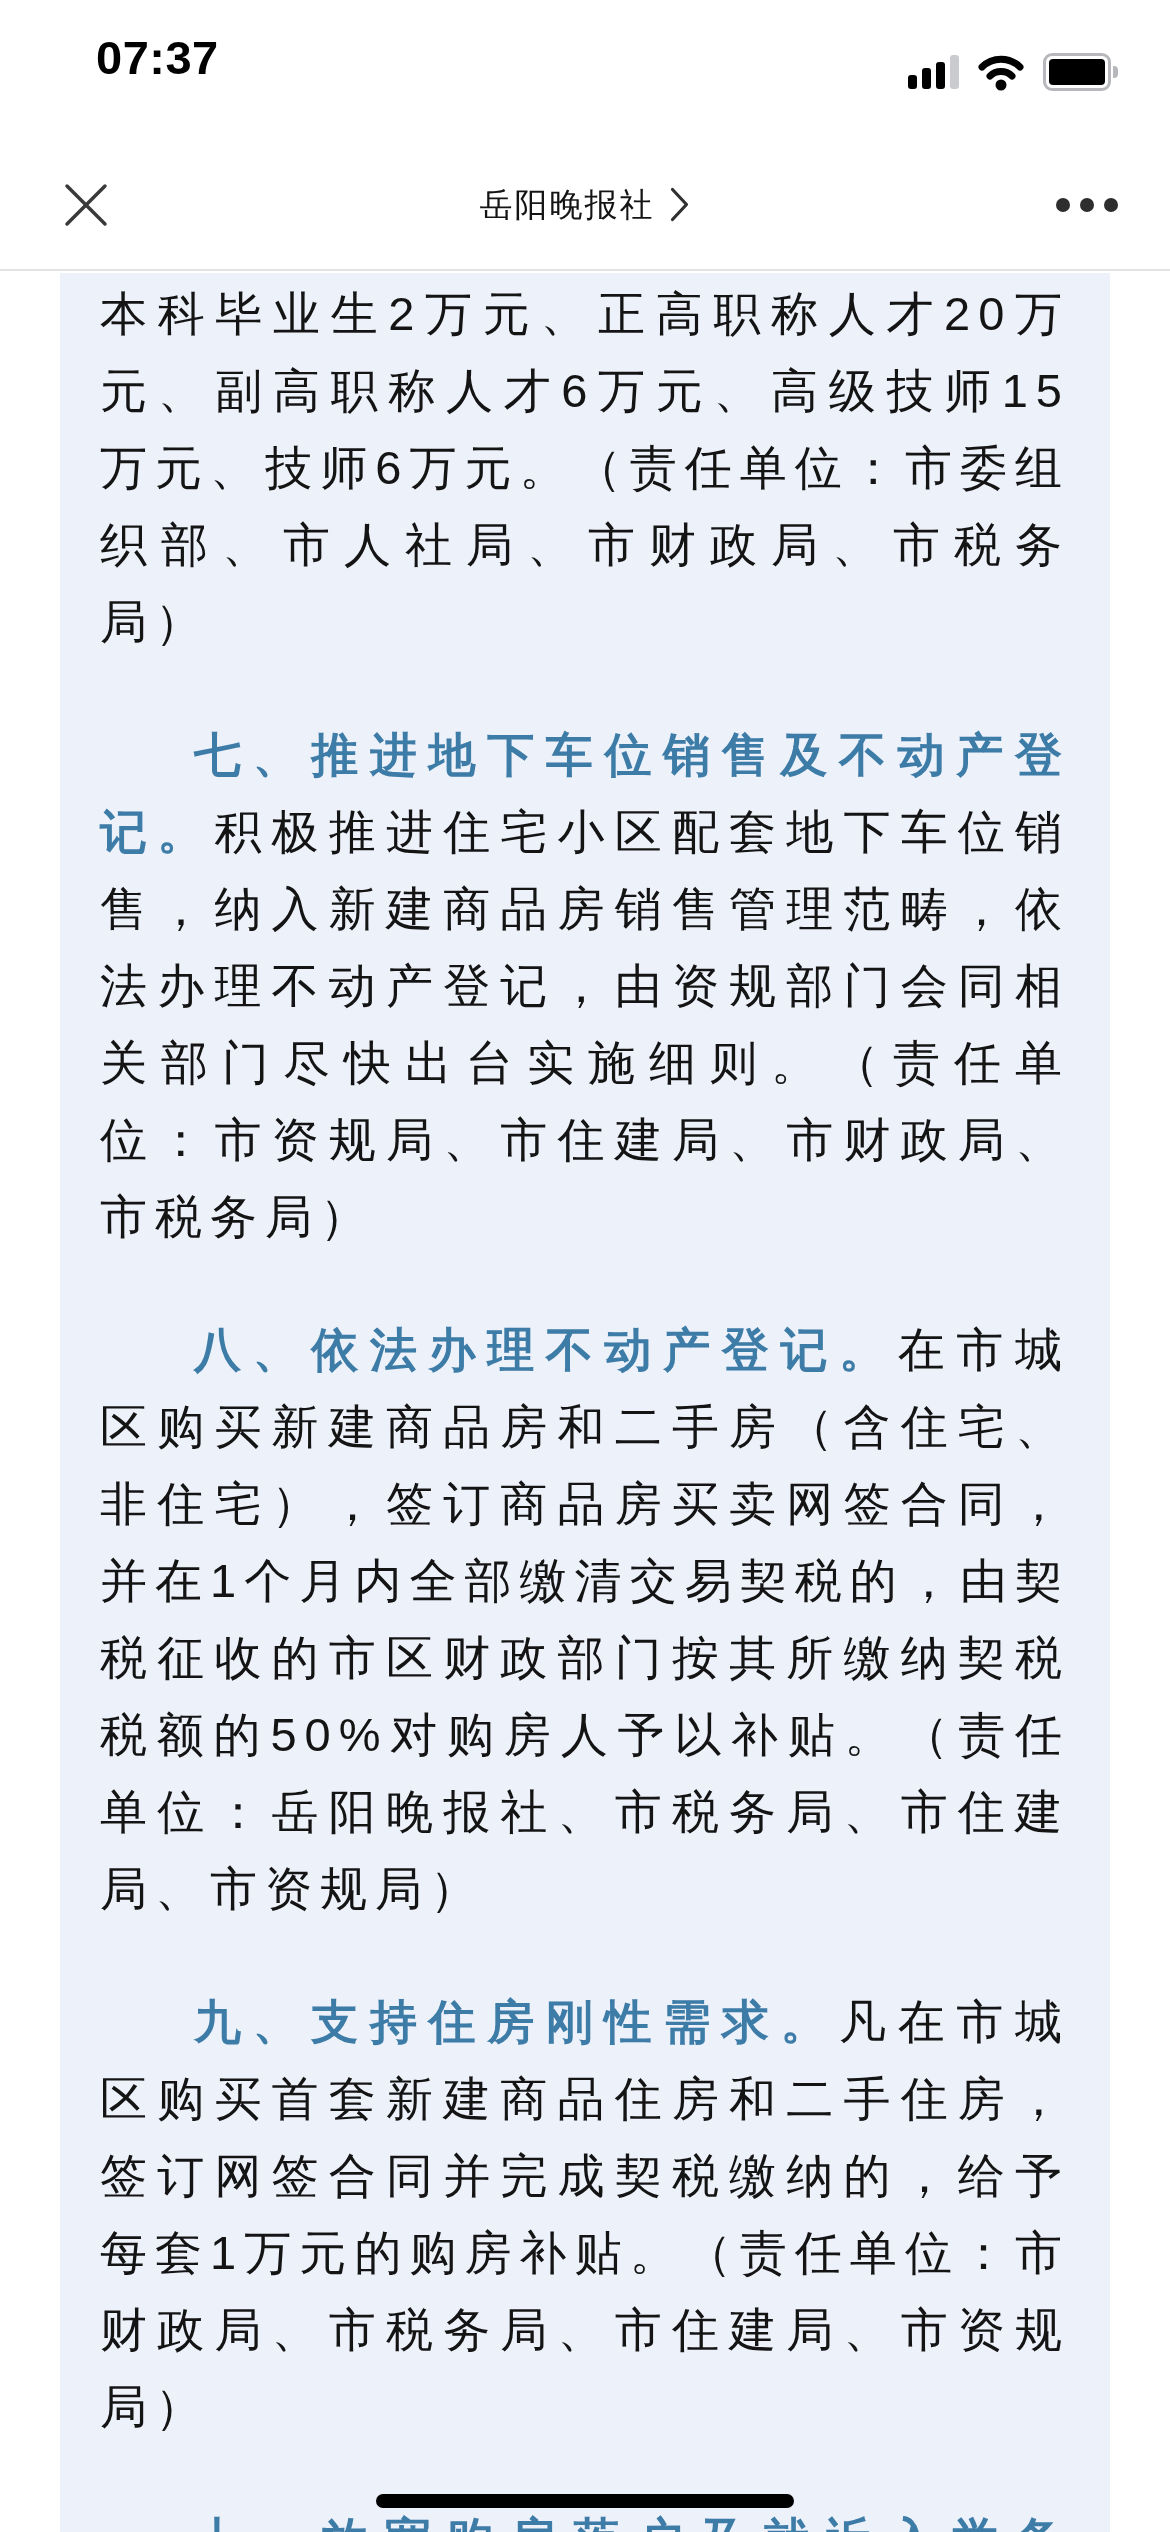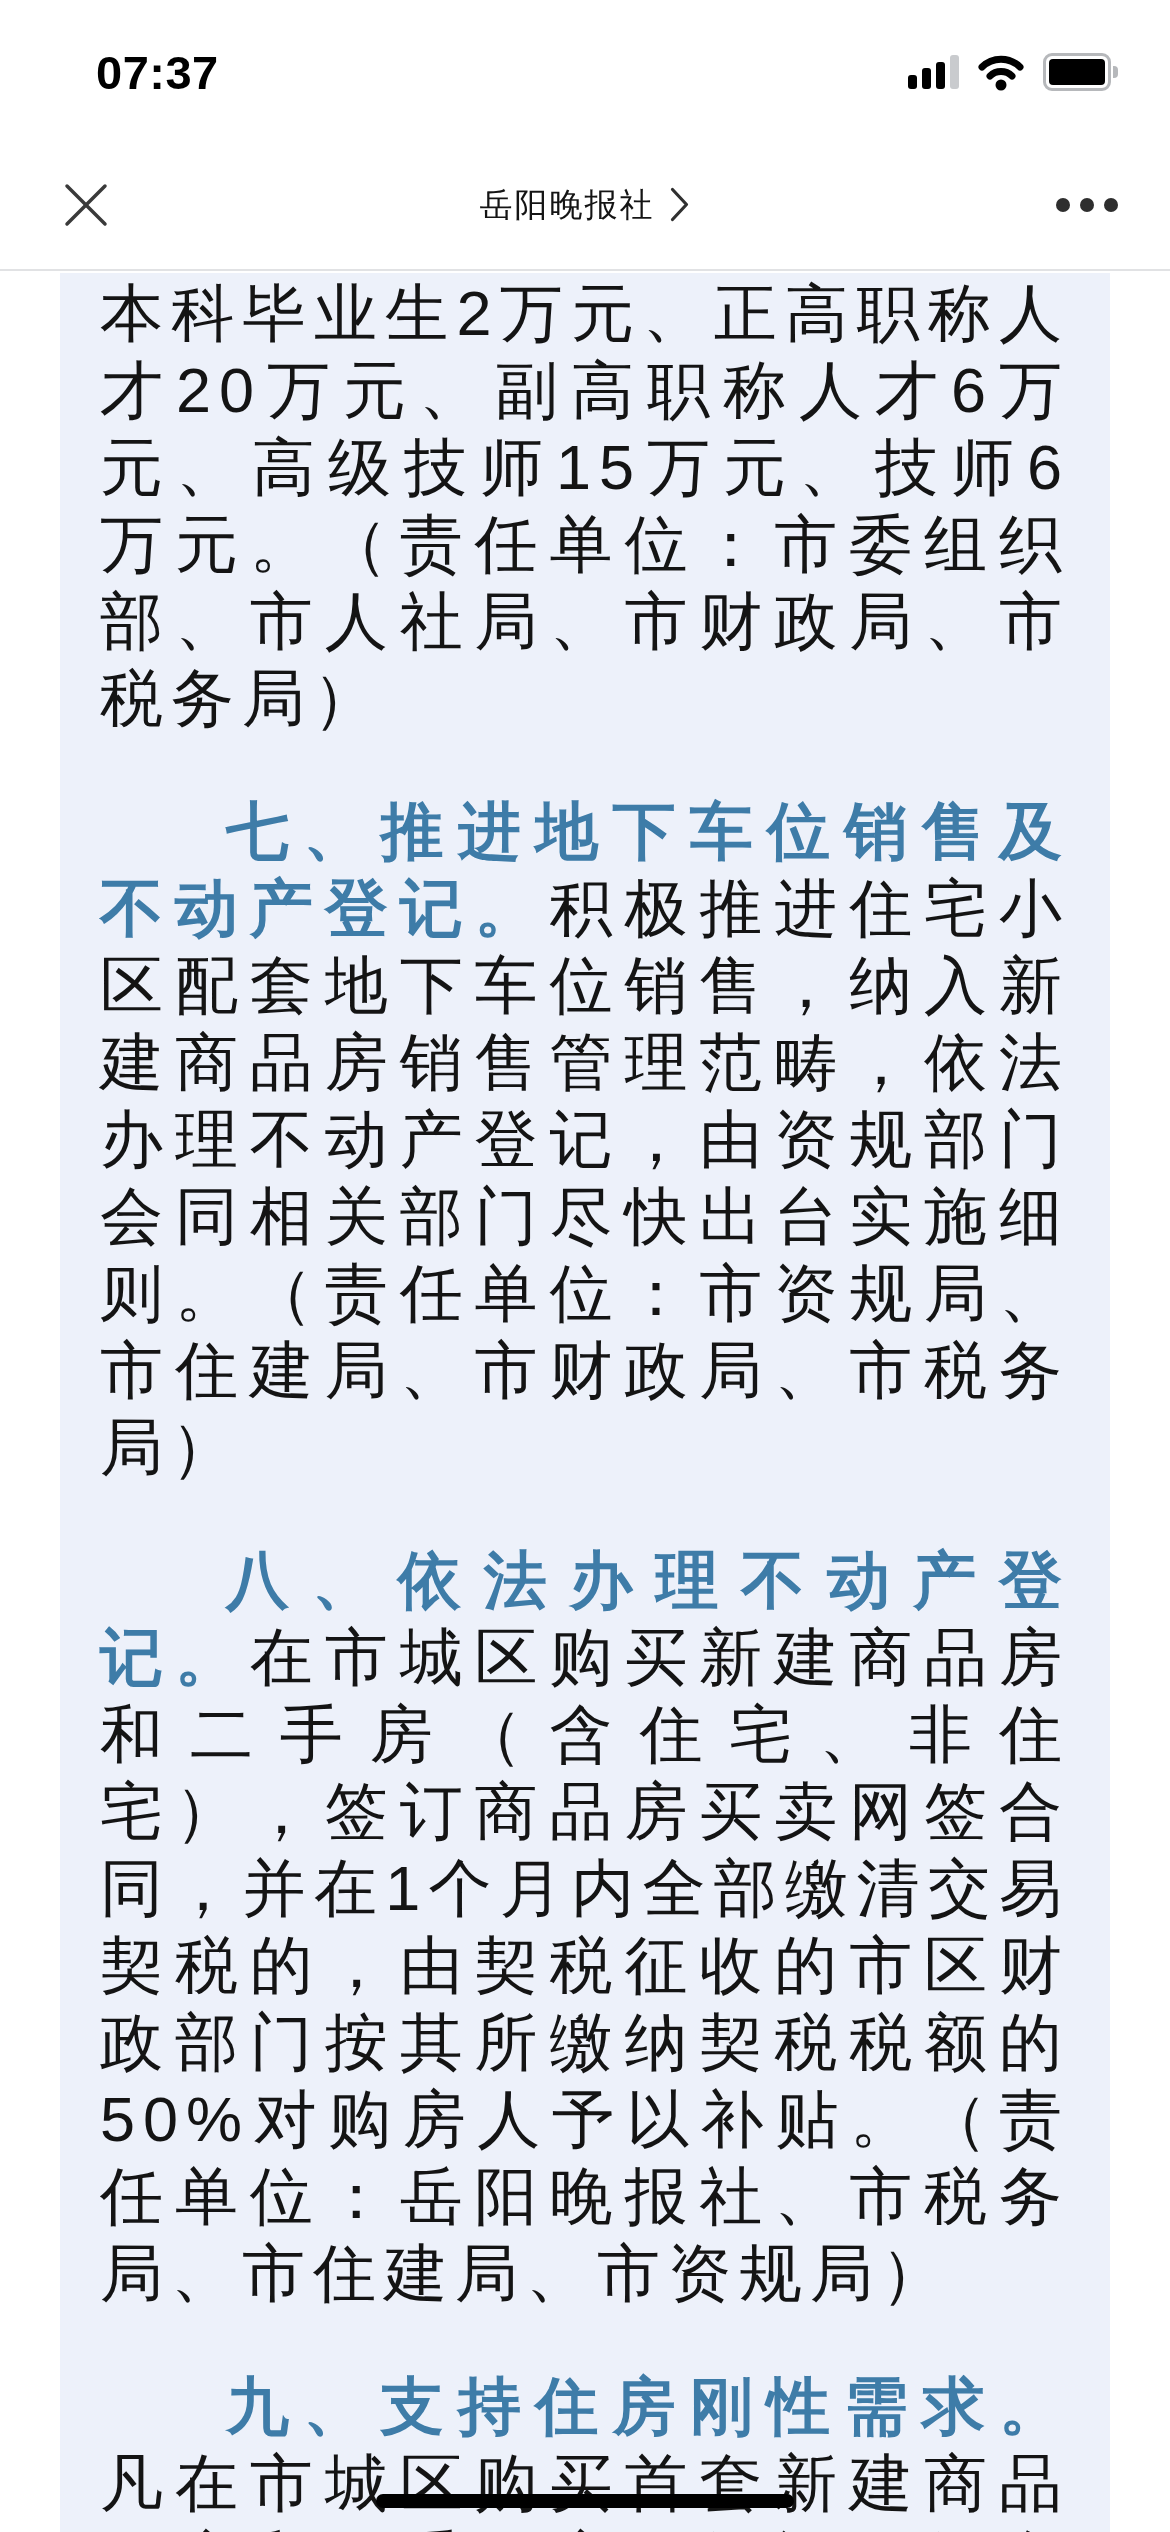--- a/index.html
+++ b/index.html
@@ -6,21 +6,21 @@
   body{
     width:1170px;height:2532px;overflow:hidden;background:#ffffff;
     font-family:"Liberation Sans","DejaVu Sans",sans-serif;
     -webkit-font-smoothing:antialiased;
   }
   .screen{position:relative;width:1170px;height:2532px;background:#ffffff;overflow:hidden;}
 
   
   .status-bar{
     position:absolute;top:30px;left:0;right:0;height:84px;
-    display:flex;align-items:center;justify-content:space-between;
+    display:flex;justify-content:space-between;
     padding:0 52px 0 96px;box-sizing:border-box;
   }
   .time{font-size:47px;font-weight:700;color:#000;letter-spacing:0.5px;}
   .status-icons{display:flex;align-items:center;gap:17px;}
   .signal{display:flex;align-items:flex-end;gap:5px;height:34px;}
   .signal .bar{width:9px;background:#000;border-radius:3px;}
   .signal .b1{height:14px;}
   .signal .b2{height:21px;}
   .signal .b3{height:27px;}
   .signal .b4{height:34px;background:#c9cbce;}
@@ -46,21 +46,21 @@
   .more-btn{position:absolute;right:52px;top:50%;transform:translateY(-50%);
     display:flex;align-items:center;gap:10px;padding:10px 0;cursor:pointer;}
   .more-btn .dot{width:14px;height:14px;border-radius:50%;background:#2e2e2e;}
 
   
   .article{
     position:absolute;top:273px;left:60px;width:1050px;bottom:0;
     background:#edf1fa;box-sizing:border-box;
     padding:2px 40px 18px 40px;
     color:#141414;
-    font-size:63px;line-height:77px;letter-spacing:8px;
+    font-size:47px;line-height:77px;letter-spacing:8px;
     text-align:justify;
   }
   .article p{margin:56px 0 0 0;}
   .article p:first-child{margin-top:0;}
   .article p.indent{text-indent:2em;}
   .sec-head{color:#3e7ca8;font-weight:700;}
 
   
   .home-indicator{
     position:absolute;left:50%;transform:translateX(-50%);

